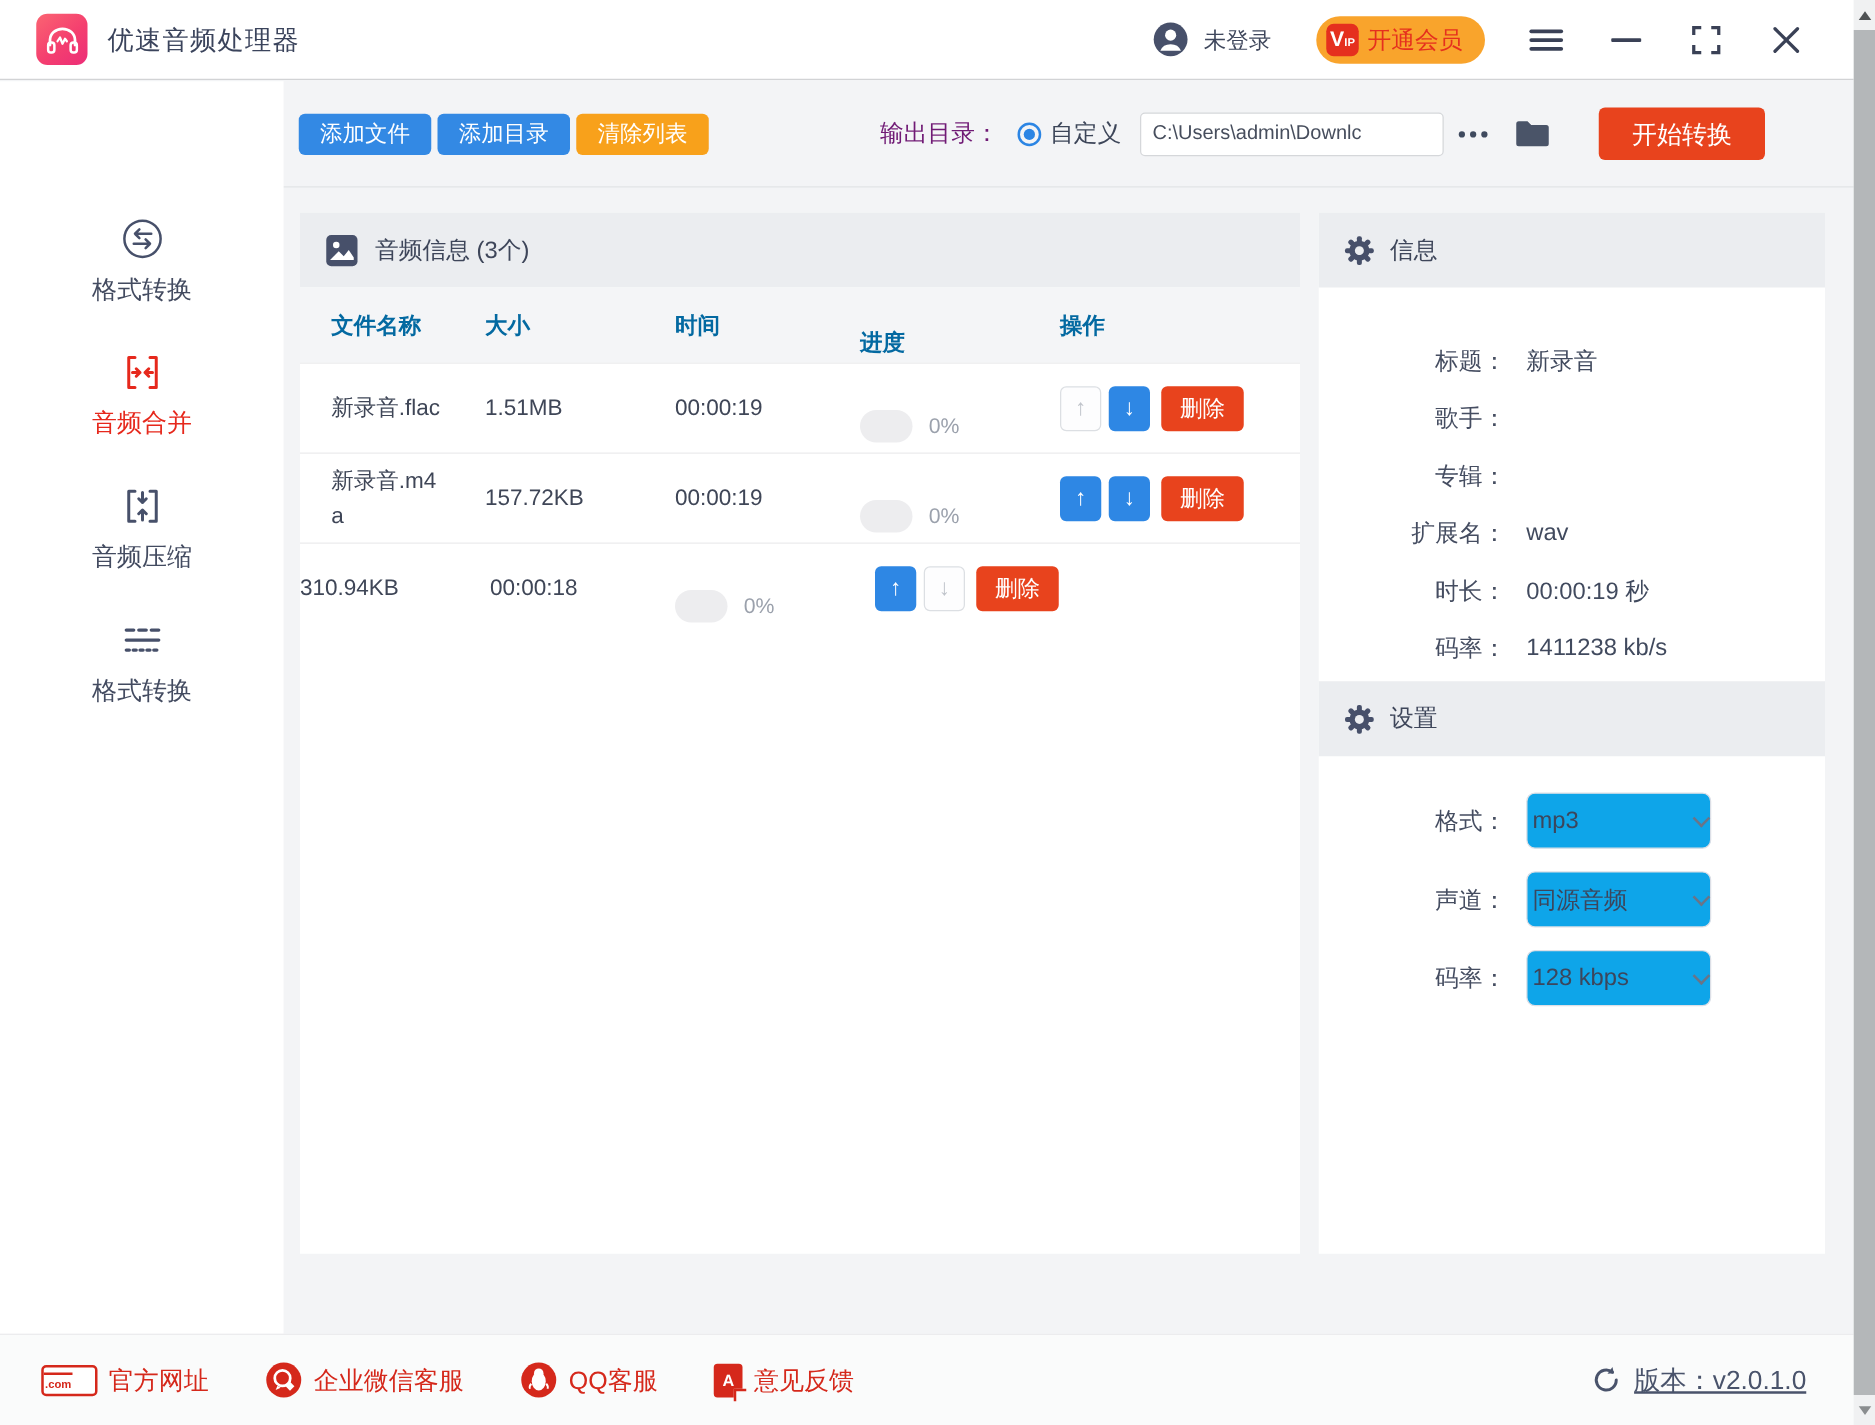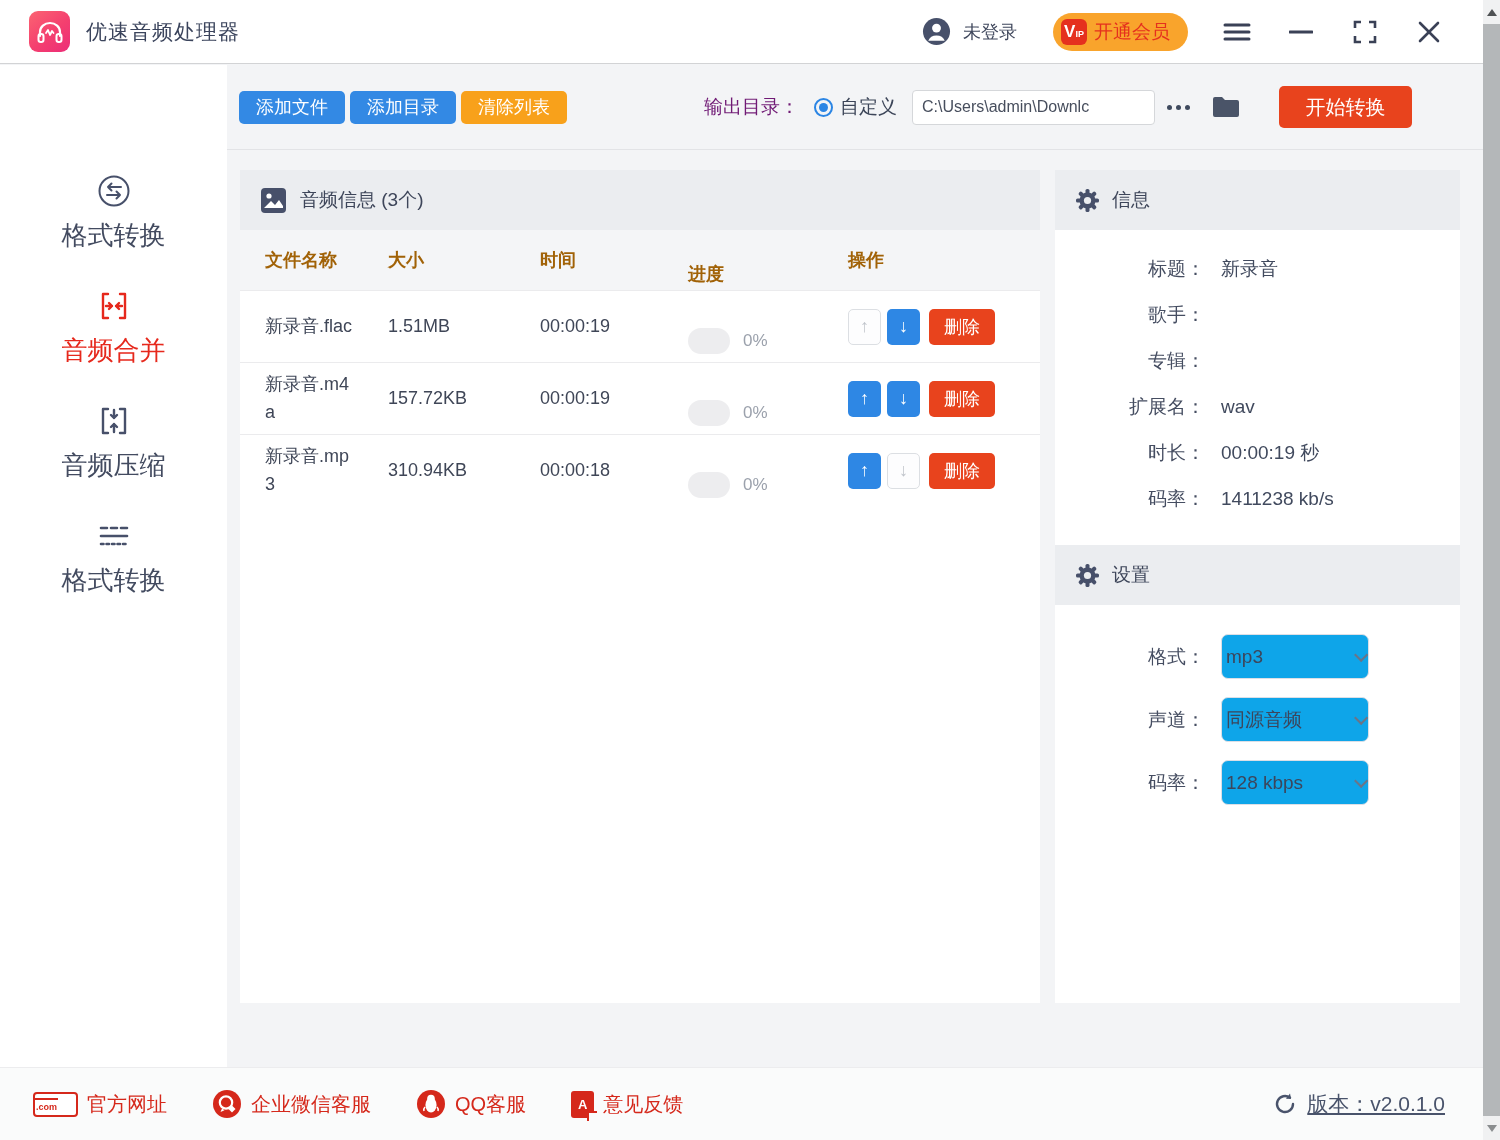--- a/index.html
+++ b/index.html
@@ -24,21 +24,21 @@
   .vip-badge .v { font-size:17px; line-height:26px; }
   .vip-badge .ip { font-size:9px; line-height:26px; }
   .vip-label { margin-left:7px; font-size:19px; color:#e5301e; }
   .win-btn { margin-left:34px; display:flex; align-items:center; justify-content:center; width:30px; height:30px; cursor:pointer; }
 
   
   .sidebar { position:absolute; left:0; top:65px; width:227px; height:1002px; background:#ffffff;
              display:flex; flex-direction:column; align-items:center; padding-top:107px; }
   .side-item { display:flex; flex-direction:column; align-items:center; margin-bottom:34px; cursor:pointer; }
   .side-item .icon { height:38px; display:flex; align-items:center; justify-content:center; }
-  .side-item .lbl { margin-top:8px; font-size:26px; color:#434b60; }
+  .side-item .lbl { margin-top:8px; font-size:20px; color:#434b60; }
   .side-item.active .lbl { color:#e6281c; }
 
   
   .content { position:absolute; left:227px; top:65px; width:1256px; height:1002px; background:#f3f4f6; }
   .toolbar { position:absolute; left:0; top:0; width:1256px; height:85px; border-bottom:1px solid #e2e3e6;
              display:flex; align-items:center; }
   .btn { border:none; border-radius:5px; color:#fff; font-size:18px; height:33px; padding:0 17px; cursor:pointer;
          font-family:inherit; }
   .btn-blue { background:#3389e4; }
   .btn-orange { background:#f8a11b; }
@@ -55,21 +55,21 @@
   .dots-btn { margin-left:12px; display:flex; gap:4px; align-items:center; cursor:pointer; height:20px; }
   .dots-btn i { width:5px; height:5px; border-radius:50%; background:#3f4a5e; }
   .folder-btn { margin-left:22px; cursor:pointer; display:flex; }
   .start-btn { margin-left:39px; width:133px; height:42px; background:#e8431d; border:none; border-radius:5px;
                color:#fff; font-size:20px; cursor:pointer; font-family:inherit; }
 
   
   .table-panel { position:absolute; left:13px; top:105px; width:800px; height:833px; background:#ffffff; }
   .panel-head { height:60px; background:#ebedf0; display:flex; align-items:center; padding-left:20px; }
   .panel-head .ttl { margin-left:13px; font-size:19px; color:#3e465a; }
-  .col-head { height:60px; background:#f4f5f7; display:flex; align-items:center; font-size:18px; font-weight:bold; color:#a16207; }
+  .col-head { height:60px; background:#f4f5f7; display:flex; align-items:center; font-size:18px; font-weight:bold; color:#0369a1; }
   .c-name { width:148px; padding-left:25px; }
   .c-size { width:152px; }
   .c-time { width:148px; }
   .c-prog { width:160px;margin-top:28px; }
   .c-act  { flex:1; }
   .t-row { height:72px; display:flex; align-items:center; border-top:1px solid #ebebed; font-size:18px; color:#3f4657; }
   .t-row .c-name { padding-right:30px; word-break:break-all; line-height:1.55; }
   .prog-wrap { display:flex; align-items:center; }
   .prog-pill { width:42px; height:26px; border-radius:13px; background:#ededef; }
   .prog-txt { margin-left:13px; font-size:17px; color:#9ba1ac; }
@@ -78,21 +78,21 @@
             font-size:18px; cursor:pointer; font-family:inherit; }
   .mv-on { background:#2e87e4; color:#ffffff; }
   .mv-off { background:#fdfdfe; border:1px solid #dcdfe3; color:#c0c4cb; cursor:default; }
   .del-btn { width:66px; height:36px; border:none; border-radius:5px; background:#e8431d; color:#fff; font-size:18px;
              cursor:pointer; margin-left:3px; font-family:Liberation Sans, sans-serif; }
 
   
   .right-panel { position:absolute; left:828px; top:105px; width:405px; height:833px; background:#ffffff; }
   .rp-head { height:60px; background:#ebedf0; display:flex; align-items:center; padding-left:20px; }
   .rp-head .ttl { margin-left:12px; font-size:19px; color:#3e465a; }
-  .info-body { padding-top:16px; }
+  .info-body { padding-top:36px; }
   .info-row { display:flex; align-items:center; height:46px; font-size:19px; }
   .info-row .lab { width:150px; text-align:right; color:#454d61; }
   .info-row .val { margin-left:16px; color:#414a5e; }
   .set-head { position:absolute; left:0; top:375px; width:405px; }
   .set-body { position:absolute; left:0; top:455px; width:405px; }
   .set-row { display:flex; align-items:center; height:63px; font-size:19px; }
   .set-row .lab { width:150px; text-align:right; color:#454d61; }
   .select { margin-left:16px; width:148px; height:45px; border:1px solid #dcdfe6; border-radius:7px; background:#0ea5e9;
             display:flex; align-items:center; padding:0 4px; cursor:pointer; }
   .select .val { font-size:19px; color:#3c465c; }
@@ -296,21 +296,20 @@
           <span class="prog-txt">0%</span>
         </span>
         <span class="c-act act-wrap">
           <button class="mv-btn mv-on">↑</button>
           <button class="mv-btn mv-on">↓</button>
           <button class="del-btn">删除</button>
         </span>
       </div>
 
       <div class="t-row">
-        <span class="c-name">新录音.mp3</span>
         <span class="c-size">310.94KB</span>
         <span class="c-time">00:00:18</span>
         <span class="c-prog prog-wrap">
           <span class="prog-pill"></span>
           <span class="prog-txt">0%</span>
         </span>
         <span class="c-act act-wrap">
           <button class="mv-btn mv-on">↑</button>
           <button class="mv-btn mv-off">↓</button>
           <button class="del-btn">删除</button>

